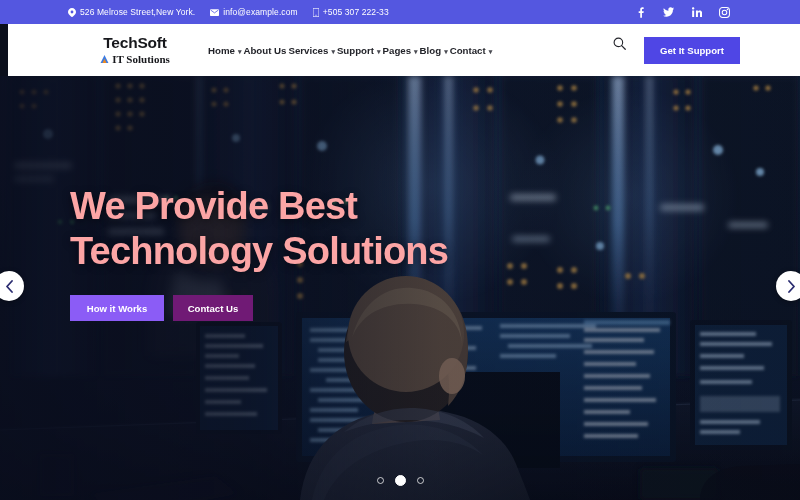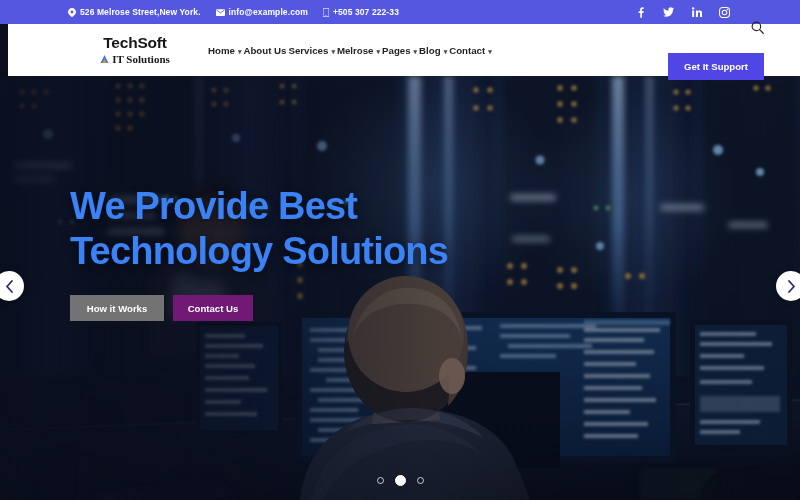--- a/index.html
+++ b/index.html
@@ -15,21 +15,21 @@
   #topbar {
     position: absolute; top: 0; left: 0;
     width: 800px; height: 24px;
     background: #5457e0;
     display: flex; align-items: center;
     color: #ffffff;
     font-size: 8.5px;
     letter-spacing: .1px;
   }
   .tb-left { display: flex; align-items: center; margin-left: 68px; gap: 15px; }
-  .tb-item { display: flex; align-items: center; gap: 4px; white-space: nowrap; font-weight: bold; }
+  .tb-item { display: flex; align-items: center; gap: 4px; white-space: nowrap; }
   .tb-item .ico { display: inline-flex; align-items: center; }
   .tb-right { margin-left: auto; margin-right: 70px; display: flex; align-items: center; gap: 17px; }
   .soc { width: 11px; height: 11px; display: inline-flex; align-items: center; justify-content: center; }
   .soc svg { fill: #ffffff; }
 
   
   #header {
     position: absolute; top: 24px; left: 8px;
     width: 800px; height: 52px;
     background: #ffffff;
@@ -50,21 +50,21 @@
   .logo-mark { width: 9px; height: 9px; display: inline-block; position: relative; flex: none; }
 
   #nav { display: flex; align-items: center; gap: 2px; margin-left: 14px; }
   .nav-item {
     display: flex; align-items: center; gap: 3px;
     font-size: 9.7px; font-weight: bold; color: #23242a;
     white-space: nowrap; cursor: pointer;
   }
   .chev { font-size: 7px; color: #4a4b52; line-height: 1; transform: translateY(1px); }
 
-  #header-right { margin-left: auto; margin-right: 44px; display: flex; align-items: flex-end; gap: 18px; flex-direction: column; }
+  #header-right { margin-left: auto; margin-right: 68px; display: flex; align-items: flex-start; gap: 18px; }
   #search-btn { width: 14px; height: 14px; display: flex; align-items: center; justify-content: center; cursor: pointer; }
   #support-btn {
     background: #4f46e5; color: #fff;
     font-size: 9.6px; font-weight: bold;
     padding: 0 16px; height: 27px;
     display: flex; align-items: center; justify-content: center;
     border: none; cursor: pointer; white-space: nowrap;
     font-family: "Liberation Sans", sans-serif;
   }
 
@@ -78,40 +78,40 @@
   #hero-photo { position: absolute; inset: 0; }
   #hero-overlay {
     position: absolute; inset: 0;
     background:
       linear-gradient(90deg, rgba(10,14,30,.88) 0%, rgba(10,14,30,.72) 30%, rgba(10,16,36,.38) 55%, rgba(8,12,28,.30) 100%);
   }
 
   
   #hero-content { position: absolute; left: 70px; top: 108px; width: 420px; z-index: 3; }
   #hero-title {
-    color: #3b82f6; font-weight: bold;
+    color: #fca5a5; font-weight: bold;
     font-size: 38px; line-height: 45px;
     letter-spacing: -0.8px;
     text-shadow: 0 2px 8px rgba(0,0,0,.45);
   }
   #hero-title .l2 { display: block; }
   #hero-sub {
     margin-top: 17px;
     color: #e9ecf5; font-size: 10.4px; line-height: 21px;
     max-width: 300px;
     text-shadow: 0 1px 4px rgba(0,0,0,.6);
   }
   #hero-buttons { margin-top: 21px; display: flex; gap: 9px; }
   .hero-btn {
     font-size: 9.6px; font-weight: bold; color: #ffffff;
     height: 26px; display: flex; align-items: center; justify-content: center;
     cursor: pointer; border: none;
     font-family: "Liberation Sans", sans-serif;
   }
-  #btn-how { background: #737373; width: 94px; }
+  #btn-how { background: #8b5cf6; width: 94px; }
   #btn-contact { background: #701a75; width: 80px; }
 
   
   .car-arrow {
     position: absolute; top: 195px;
     width: 30px; height: 30px; border-radius: 50%;
     background: #ffffff;
     display: flex; align-items: center; justify-content: center;
     cursor: pointer; z-index: 4;
     box-shadow: 0 1px 5px rgba(0,0,0,.35);
@@ -215,21 +215,21 @@
         <span class="chev">▾</span>
       </div>
       <div class="nav-item">
         <span>About Us</span>
       </div>
       <div class="nav-item">
         <span>Services</span>
         <span class="chev">▾</span>
       </div>
       <div class="nav-item">
-        <span>Melrose</span>
+        <span>Support</span>
         <span class="chev">▾</span>
       </div>
       <div class="nav-item">
         <span>Pages</span>
         <span class="chev">▾</span>
       </div>
       <div class="nav-item">
         <span>Blog</span>
         <span class="chev">▾</span>
       </div>

